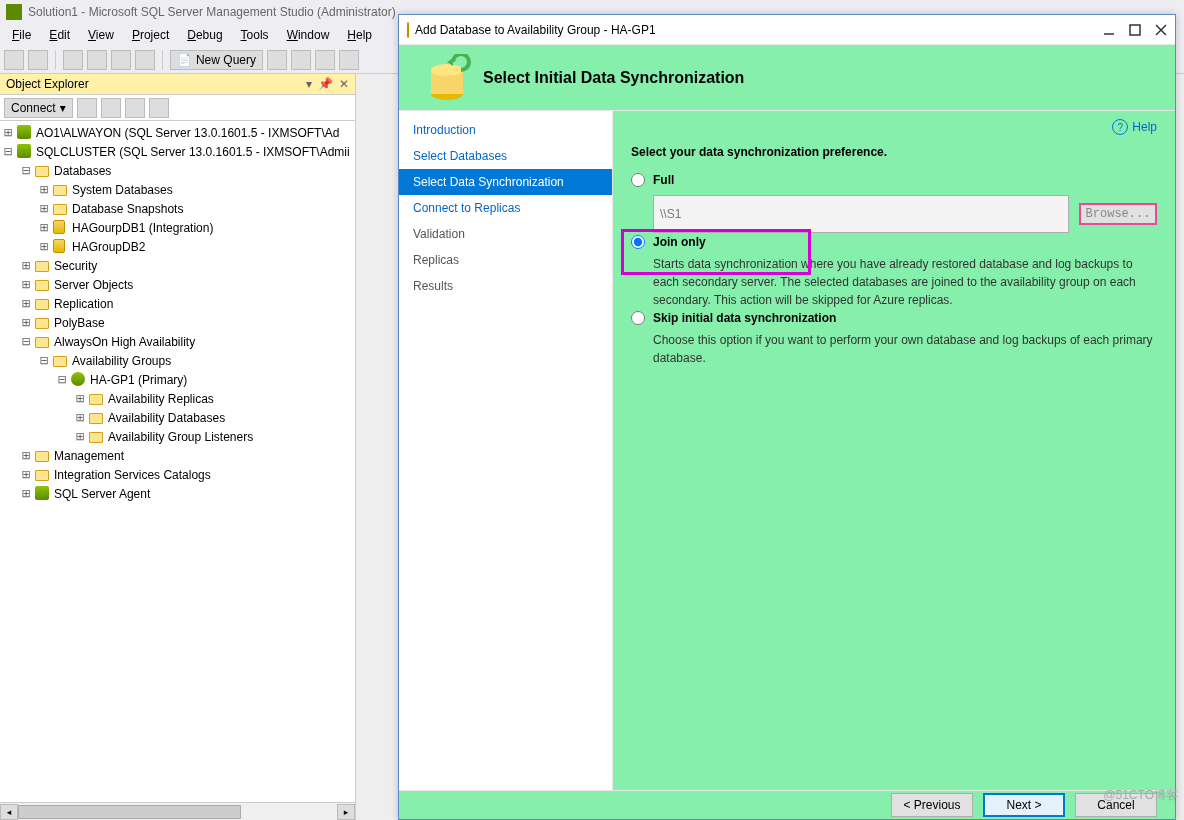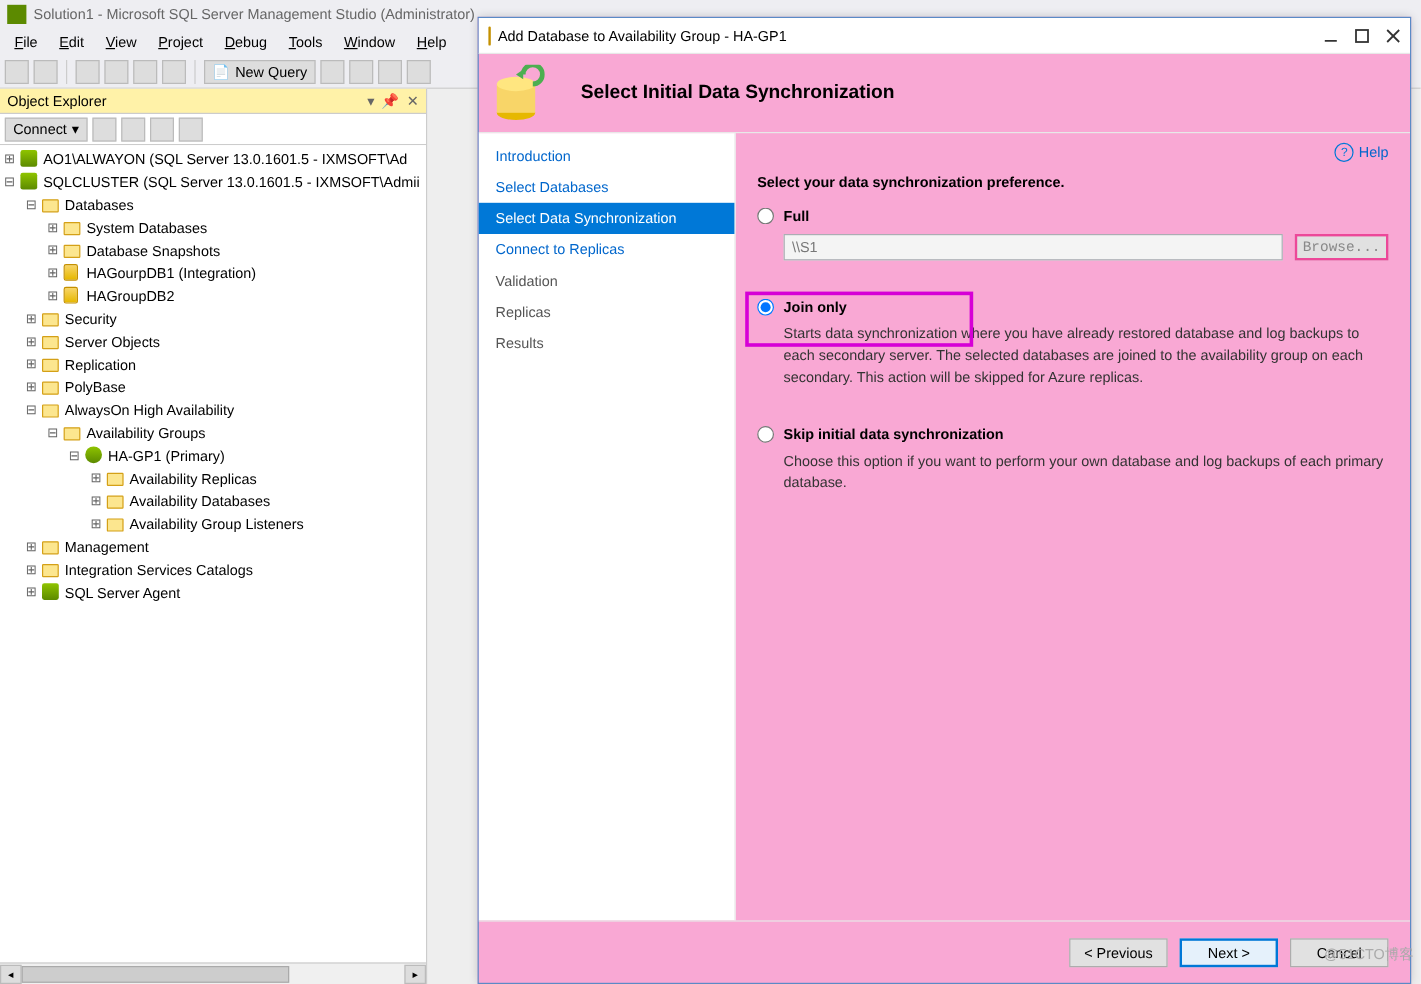--- a/index.html
+++ b/index.html
@@ -31,46 +31,46 @@
 .db { background: linear-gradient(#f8d568,#e6b800); width: 12px; height: 14px; border-radius: 2px; border: 1px solid #c49000; }
 .srv { background: linear-gradient(#8fc400,#5c8a00); width: 14px; height: 14px; border-radius: 2px; }
 .ag { background: linear-gradient(#8fc400,#5c8a00); width: 14px; height: 14px; border-radius: 50%; }
 
 .scrollbar-h { height: 18px; background: #f0f0f0; border-top: 1px solid #ccc; display: flex; align-items: center; }
 .sb-btn { width: 18px; height: 16px; background: #ddd; border: 1px solid #bbb; display: flex; align-items: center; justify-content: center; font-size: 9px; }
 .sb-track { flex: 1; height: 16px; position: relative; }
 .sb-thumb { position: absolute; left: 0; width: 70%; height: 14px; top: 1px; background: #cdcdcd; border: 1px solid #aaa; }
 
 
-.dialog { position: absolute; left: 398px; top: 14px; width: 778px; height: 806px; background: #f9a8d4; border: 1px solid #5a8ac6; box-shadow: 0 0 8px rgba(0,0,0,0.2); display: flex; flex-direction: column; }
+.dialog { position: absolute; left: 398px; top: 14px; width: 778px; height: 806px; background: #86efac; border: 1px solid #5a8ac6; box-shadow: 0 0 8px rgba(0,0,0,0.2); display: flex; flex-direction: column; }
 .dlg-title { height: 30px; display: flex; align-items: center; justify-content: space-between; padding: 0 8px; background: #fff; border-bottom: 1px solid #e8e8e8; }
 .dlg-title .left { display: flex; align-items: center; gap: 6px; }
 .dlg-title .wicons { display: flex; gap: 14px; }
 .wicon { width: 12px; height: 12px; cursor: pointer; }
-.dlg-header { height: 66px; display: flex; align-items: center; padding: 0 7px; gap: 30px; border-bottom: 1px solid #e8e8e8; }
+.dlg-header { height: 66px; display: flex; align-items: center; padding: 0 24px; gap: 12px; border-bottom: 1px solid #e8e8e8; }
 .dlg-header h2 { font-size: 16px; font-weight: 600; }
 .dlg-body { flex: 1; display: flex; }
 .dlg-nav { width: 214px; background: #fff; border-right: 1px solid #e8e8e8; padding-top: 6px; }
 .dlg-nav .step { padding: 6px 14px; color: #0066cc; cursor: pointer; }
 .dlg-nav .step.active { background: #0078d7; color: #fff; }
 .dlg-nav .step.done { color: #555; }
 .dlg-content { flex: 1; padding: 12px 18px; position: relative; }
 .help { position: absolute; right: 18px; top: 8px; color: #0066cc; display: flex; align-items: center; gap: 4px; }
 .help::before { content: "?"; display: inline-flex; width: 14px; height: 14px; border: 1px solid #0078d7; border-radius: 50%; align-items: center; justify-content: center; font-size: 10px; color: #0078d7; }
 .dlg-content h3 { font-size: 12px; font-weight: 600; margin: 22px 0 14px; }
-.opt { margin-bottom: 32px; }
+.opt { margin-bottom: 2px; }
 .opt-row { display: flex; align-items: center; gap: 8px; }
 .opt input[type=radio] { width: 14px; height: 14px; }
 .opt label { font-weight: 600; }
 .opt .desc { margin: 6px 0 0 22px; color: #333; line-height: 1.5; }
 .netloc { margin: 8px 0 0 22px; display: flex; gap: 10px; align-items: center; }
-.netloc input { flex: 1; height: 22px; padding: 10px 6px; border: 1px solid #abadb3; background: #f4f4f4; color: #777; }
+.netloc input { flex: 1; height: 38px; padding: 10px 6px; border: 1px solid #abadb3; background: #f4f4f4; color: #777; }
 .netloc button { width: 78px; height: 22px; background: #e1e1e1; border: 2px solid #ec4899; color: #888; font-family: Liberation Mono, monospace; }
 .highlight { position: absolute; border: 3px solid #d600d6; pointer-events: none; }
-.dlg-footer { height: 52px; border-top: 1px solid #e8e8e8; display: flex; align-items: center; justify-content: flex-end; padding: 0 18px; gap: 10px; }
+.dlg-footer { height: 29px; border-top: 1px solid #e8e8e8; display: flex; align-items: center; justify-content: flex-end; padding: 0 18px; gap: 10px; }
 .dlg-footer button { width: 82px; height: 24px; background: #e1e1e1; border: 1px solid #adadad; cursor: pointer; }
 .dlg-footer button.primary { border: 2px solid #0078d7; background: #e5f1fb; }
 
 .watermark { position: absolute; right: 6px; bottom: 16px; color: #aaa; font-size: 12px; pointer-events: none; }
 </style>
 </head>
 <body>
 
 <div class="ssms">
   <div class="titlebar-ssms">

